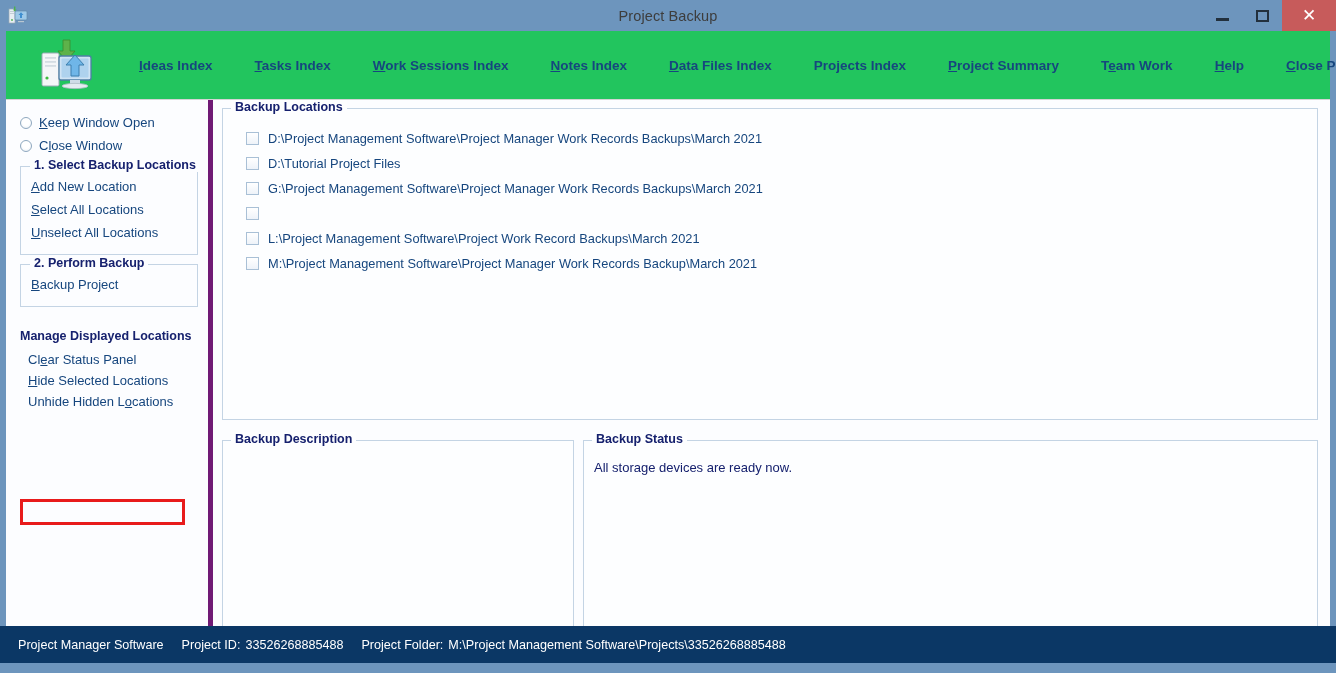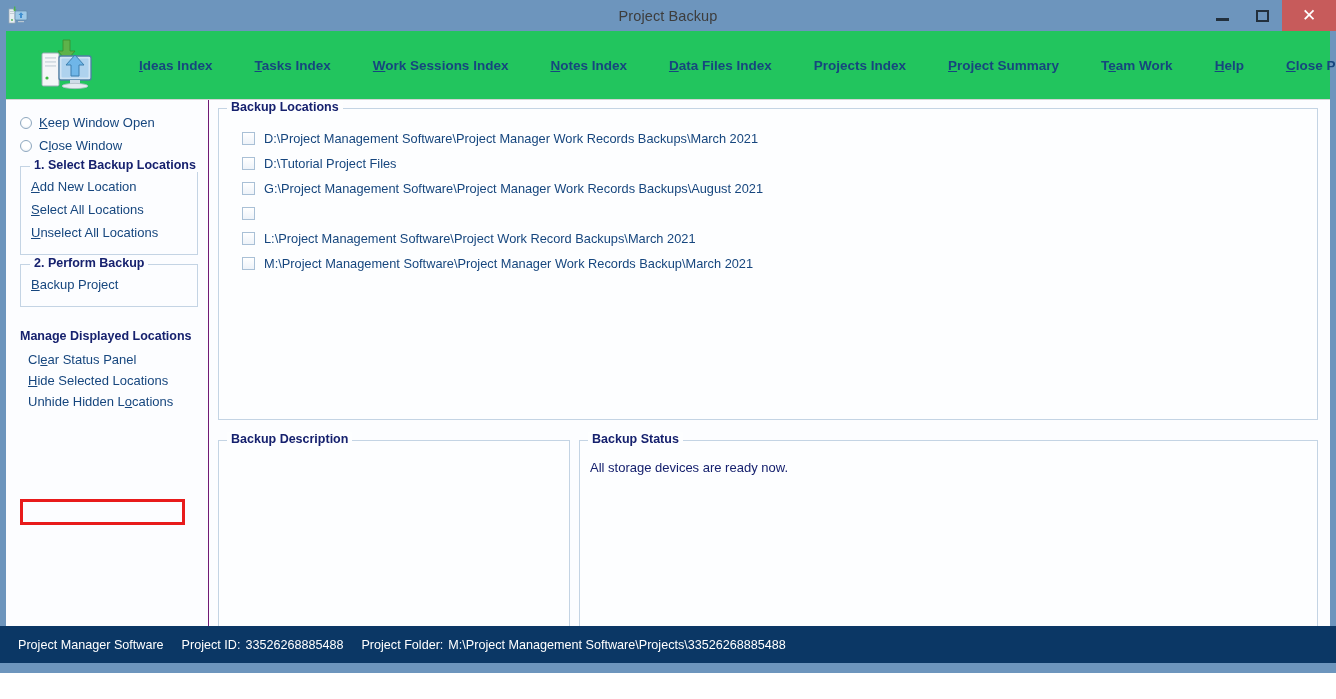--- a/index.html
+++ b/index.html
@@ -125,21 +125,21 @@
   .body-area {
     display: flex;
     height: 562px;
     background: #fcfdff;
   }
   .sidebar {
     width: 202px;
     flex: none;
     padding-top: 11px;
     position: relative;
-    border-right: 1px solid #701a75;
+    border-right: 5px solid #701a75;
   }
   .content {
     flex: 1;
     position: relative;
     padding: 8px 12px 0 6px;
   }
 
   
   .radio-row {
     display: flex;
@@ -434,21 +434,21 @@
           <div class="loc-row">
             <div class="cbx"></div>
             <div class="loc-label">D:\Project Management Software\Project Manager Work Records Backups\March 2021</div>
           </div>
           <div class="loc-row">
             <div class="cbx"></div>
             <div class="loc-label">D:\Tutorial Project Files</div>
           </div>
           <div class="loc-row">
             <div class="cbx"></div>
-            <div class="loc-label">G:\Project Management Software\Project Manager Work Records Backups\August 2021</div>
+            <div class="loc-label">G:\Project Management Software\Project Manager Work Records Backups\March 2021</div>
           </div>
           <div class="loc-row">
             <div class="cbx"></div>
           </div>
           <div class="loc-row">
             <div class="cbx"></div>
             <div class="loc-label">L:\Project Management Software\Project Work Record Backups\March 2021</div>
           </div>
           <div class="loc-row">
             <div class="cbx"></div>

